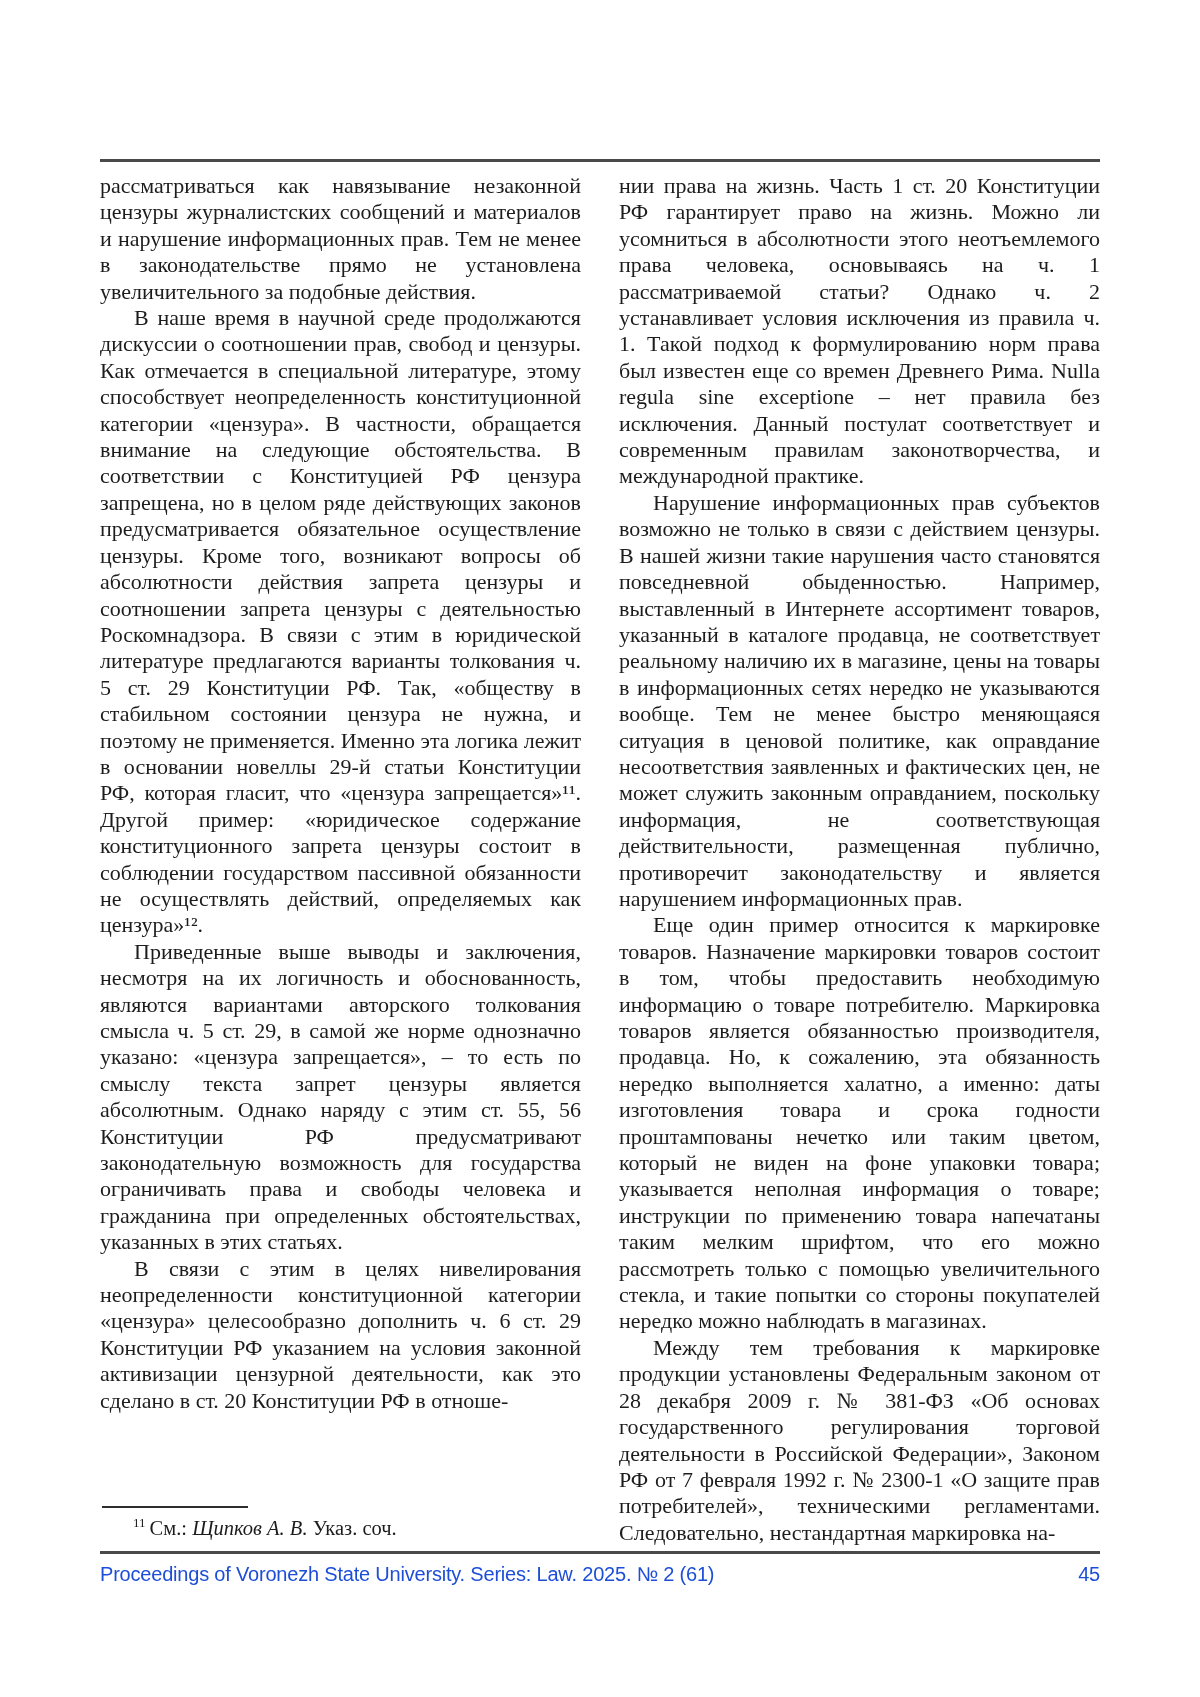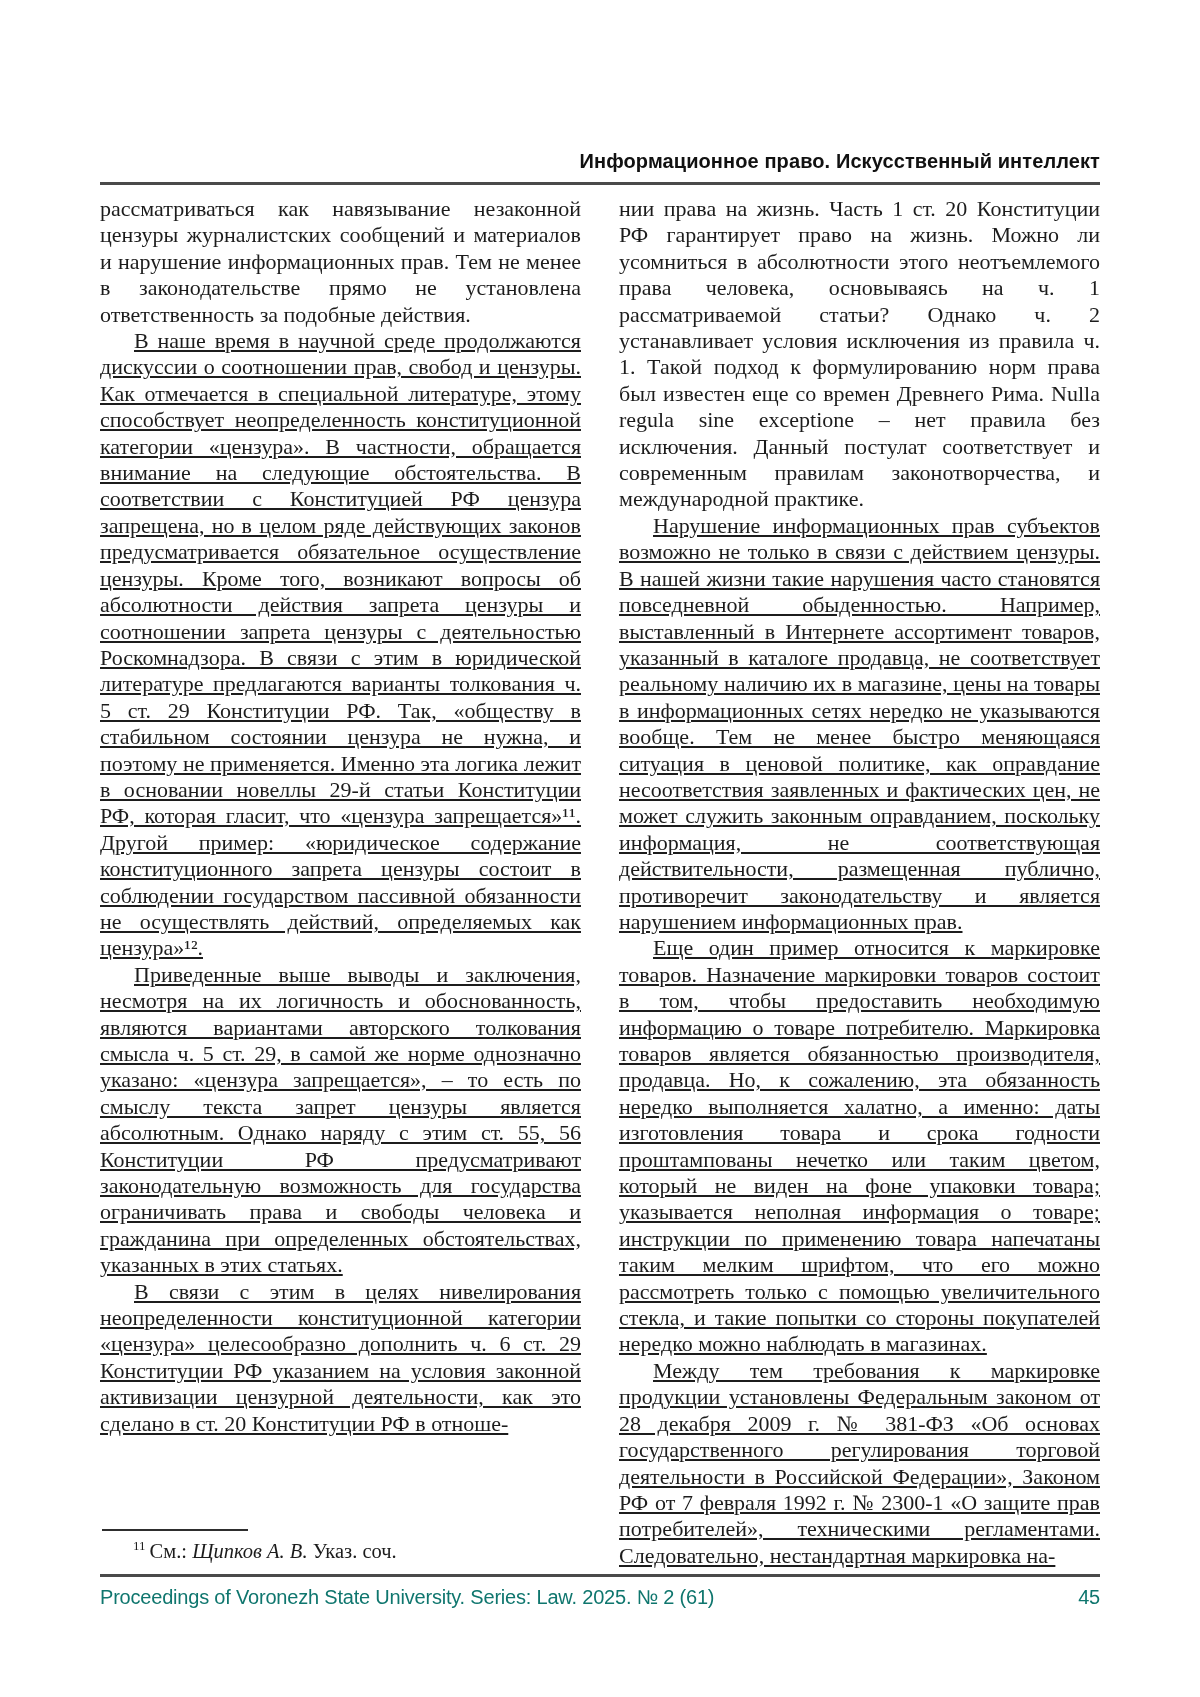--- a/index.html
+++ b/index.html
@@ -51,21 +51,20 @@
   .body-p {
     margin: 0;
     font-size: 22px;
     line-height: 26.4px;
     text-align: justify;
     hyphens: auto;
     -webkit-hyphens: auto;
   }
   .body-p.indent {
     text-indent: 34px;
-    text-decoration: underline;
   }
   .footnotes {
     margin-top: auto;
     padding-bottom: 4px;
   }
   .fn-rule {
     width: 146px;
     border-top: 2px solid #2e2e2e;
     margin: 6px 0 8px 2px;
   }
@@ -88,36 +87,35 @@
     margin-top: 6px;
     border-top: 3px solid #4a4a4a;
     padding-top: 9px;
     display: flex;
     justify-content: space-between;
     align-items: baseline;
     font-family: "Liberation Sans", "DejaVu Sans", sans-serif;
     font-size: 20px;
     line-height: 23px;
     letter-spacing: -0.2px;
-    color: #0f766e;
+    color: #1d4ed8;
   }
 </style>
 </head>
 <body>
 
 <div class="page">
 
-  <div class="running-head">Информационное право. Искусственный интеллект</div>
 
   <div class="header-rule"></div>
 
   <main class="columns">
 
     <section class="col col-left">
-      <p class="body-p" lang="ru">рассматриваться как навязывание незаконной цензуры журналистских сообщений и материалов и нарушение информационных прав. Тем не менее в законодательстве прямо не установлена ответственность за подобные действия.</p>
+      <p class="body-p" lang="ru">рассматриваться как навязывание незаконной цензуры журналистских сообщений и материалов и нарушение информационных прав. Тем не менее в законодательстве прямо не установлена увеличительного за подобные действия.</p>
       <p class="body-p indent" lang="ru">В наше время в научной среде продолжаются дискуссии о соотношении прав, свобод и цензуры. Как отмечается в специальной литературе, этому способствует неопределенность конституционной категории «цензура». В частности, обращается внимание на следующие обстоятельства. В соответствии с Конституцией РФ цензура запрещена, но в целом ряде действующих законов предусматривается обязательное осуществление цензуры. Кроме того, возникают вопросы об абсолютности действия запрета цензуры и соотношении запрета цензуры с деятельностью Роскомнадзора. В связи с этим в юридической литературе предлагаются варианты толкования ч. 5 ст. 29 Конституции РФ. Так, «обществу в стабильном состоянии цензура не нужна, и поэтому не применяется. Именно эта логика лежит в основании новеллы 29-й статьи Конституции РФ, которая гласит, что «цензура запрещается»¹¹. Другой пример: «юридическое содержание конституционного запрета цензуры состоит в соблюдении государством пассивной обязанности не осуществлять действий, определяемых как цензура»¹².</p>
       <p class="body-p indent" lang="ru">Приведенные выше выводы и заключения, несмотря на их логичность и обоснованность, являются вариантами авторского толкования смысла ч. 5 ст. 29, в самой же норме однозначно указано: «цензура запрещается», – то есть по смыслу текста запрет цензуры является абсолютным. Однако наряду с этим ст. 55, 56 Конституции РФ предусматривают законодательную возможность для государства ограничивать права и свободы человека и гражданина при определенных обстоятельствах, указанных в этих статьях.</p>
       <p class="body-p indent" lang="ru">В связи с этим в целях нивелирования неопределенности конституционной категории «цензура» целесообразно дополнить ч. 6 ст. 29 Конституции РФ указанием на условия законной активизации цензурной деятельности, как это сделано в ст. 20 Конституции РФ в отноше-</p>
 
       <div class="footnotes">
         <div class="fn-rule"></div>
         <p class="footnote" lang="ru"><sup class="fn-marker">11</sup><span>См.: </span><i>Щипков А. В.</i><span> Указ. соч.</span></p>
       </div>
     </section>
 

